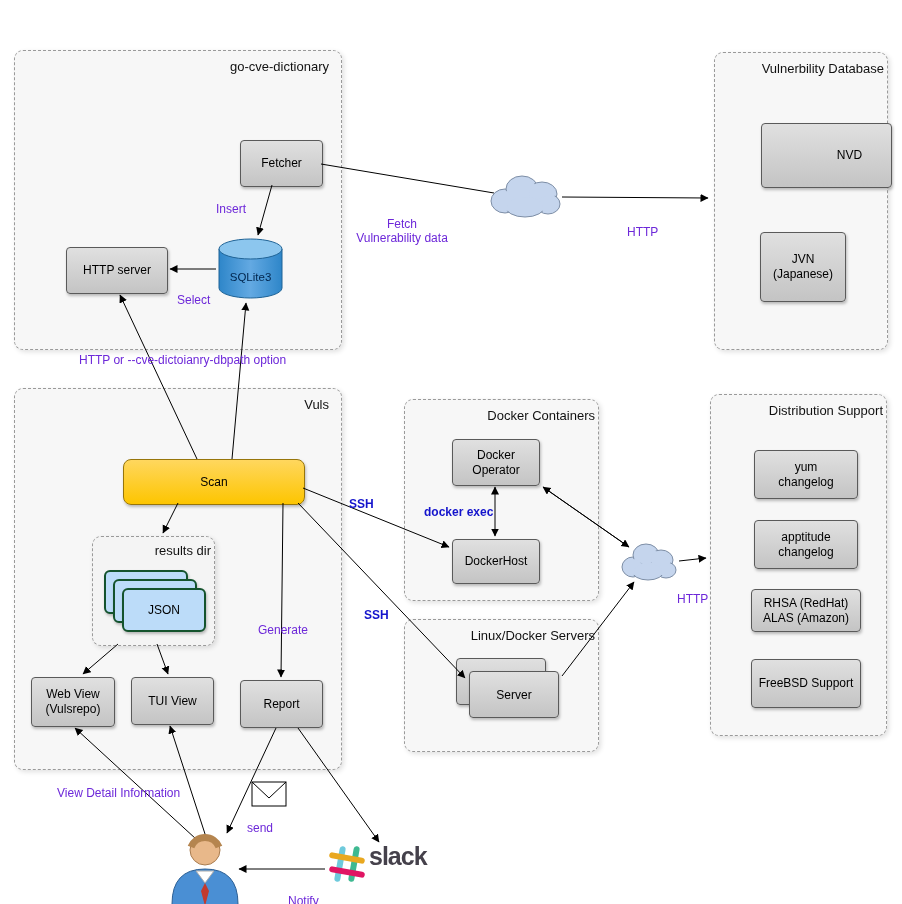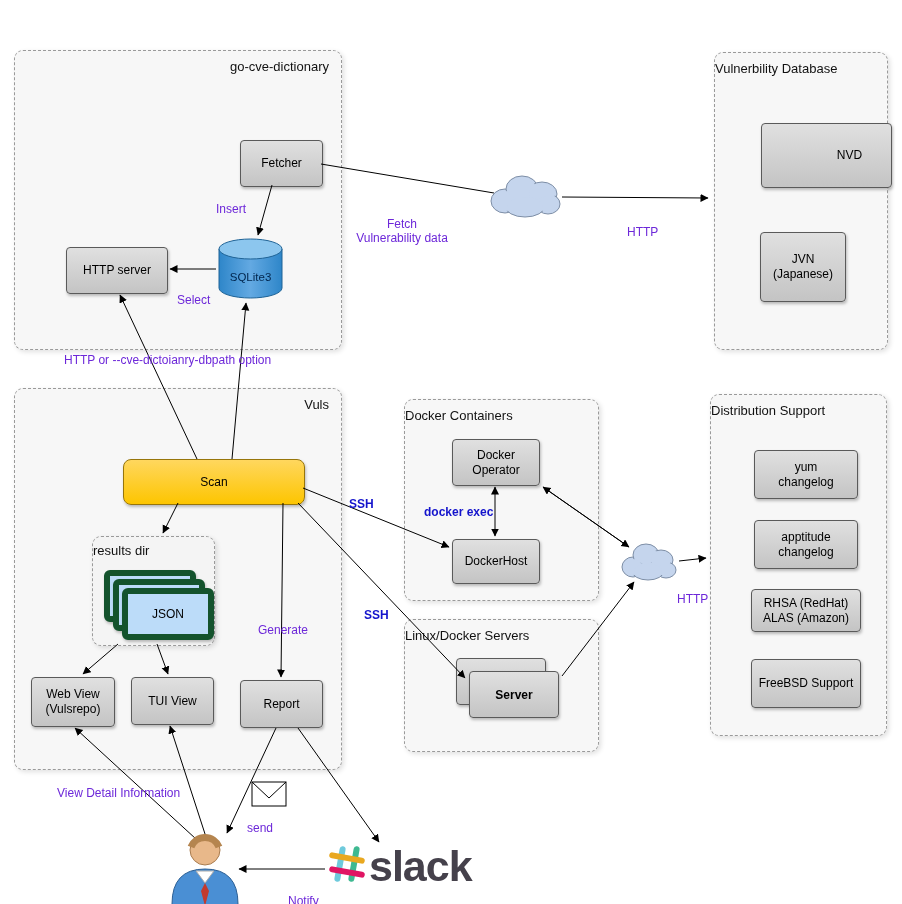--- a/index.html
+++ b/index.html
@@ -4,37 +4,37 @@
 <style>
   html,body{margin:0;padding:0;background:#ffffff;}
   body{font-family:"Liberation Sans","DejaVu Sans",sans-serif;}
   #stage{position:relative;width:902px;height:904px;background:#ffffff;overflow:hidden;margin-top:36px;}
 
   .group{position:absolute;background:#f7f7f7;border:1px dashed #9a9a9a;border-radius:9px;
          box-shadow:2px 2px 5px rgba(0,0,0,0.12);z-index:1;}
   .group--inner{background:#f4f4f4;z-index:2;}
   .group-title{position:absolute;top:8px;font-size:13px;color:#111;white-space:nowrap;}
   .gt-right{right:12px;}
-  .gt-center{left:0;right:3px;text-align:left;}
+  .gt-center{left:0;right:3px;text-align:right;}
 
   .node{position:absolute;display:flex;align-items:center;justify-content:center;text-align:center;
         font-size:12px;line-height:1.25;color:#000;background:linear-gradient(#e0e0e0,#c4c4c4);
         border:1px solid #5a5a5a;border-radius:4px;white-space:pre-line;z-index:3;
         box-shadow:1px 2px 3px rgba(0,0,0,0.25);}
   .node--scan{background:linear-gradient(#ffd75e,#fdc500);border-color:#97750a;border-radius:8px;}
-  .json-card{position:absolute;width:80px;height:40px;background:#bcdcf9;border:6px solid #14532d;
+  .json-card{position:absolute;width:80px;height:40px;background:#bcdcf9;border:2px solid #14532d;
         border-radius:6px;z-index:3;display:flex;align-items:center;justify-content:center;
         font-size:12px;box-shadow:1px 2px 3px rgba(0,0,0,0.25);}
   .server-card{position:absolute;width:88px;height:45px;background:linear-gradient(#e0e0e0,#c4c4c4);
         border:1px solid #5a5a5a;border-radius:4px;z-index:3;display:flex;align-items:center;
-        justify-content:center;font-size:12px;box-shadow:1px 2px 3px rgba(0,0,0,0.25);font-weight:bold;}
+        justify-content:center;font-size:12px;box-shadow:1px 2px 3px rgba(0,0,0,0.25);}
 
   .lbl{position:absolute;font-size:12px;color:#6d28d9;white-space:pre-line;z-index:6;}
   .lbl-blue{color:#1414cc;font-weight:bold;}
-  .slack-text{position:absolute;font-size:43px;font-weight:bold;color:#45414b;
+  .slack-text{position:absolute;font-size:25px;font-weight:bold;color:#45414b;
         letter-spacing:-1px;z-index:6;}
 
   #wires{position:absolute;left:0;top:0;z-index:5;pointer-events:none;}
 </style>
 </head>
 <body>
 
 <div id="stage">
 
   <div class="group" style="left:14px;top:14px;width:326px;height:298px;">
@@ -95,21 +95,21 @@
 changelog</div>
   <div class="node" style="left:751px;top:553px;width:108px;height:41px;">RHSA (RedHat)
 ALAS (Amazon)</div>
   <div class="node" style="left:751px;top:623px;width:108px;height:47px;">FreeBSD Support</div>
 
   <div class="lbl" style="left:216px;top:166px;">Insert</div>
   <div class="lbl" style="left:177px;top:257px;">Select</div>
   <div class="lbl" style="left:346px;top:181px;width:112px;text-align:center;">Fetch
 Vulnerability data</div>
   <div class="lbl" style="left:627px;top:189px;">HTTP</div>
-  <div class="lbl" style="left:64px;top:317px;">HTTP or --cve-dictoianry-dbpath option</div>
+  <div class="lbl" style="left:79px;top:317px;">HTTP or --cve-dictoianry-dbpath option</div>
   <div class="lbl lbl-blue" style="left:349px;top:461px;">SSH</div>
   <div class="lbl lbl-blue" style="left:424px;top:469px;">docker exec</div>
   <div class="lbl lbl-blue" style="left:364px;top:572px;">SSH</div>
   <div class="lbl" style="left:258px;top:587px;">Generate</div>
   <div class="lbl" style="left:677px;top:556px;">HTTP</div>
   <div class="lbl" style="left:57px;top:750px;">View Detail Information</div>
   <div class="lbl" style="left:247px;top:785px;">send</div>
   <div class="lbl" style="left:288px;top:858px;">Notify</div>
   <div class="lbl" style="left:153px;top:873px;width:120px;text-align:center;">System Operator</div>
   <div class="slack-text" style="left:369px;top:806px;">slack</div>

